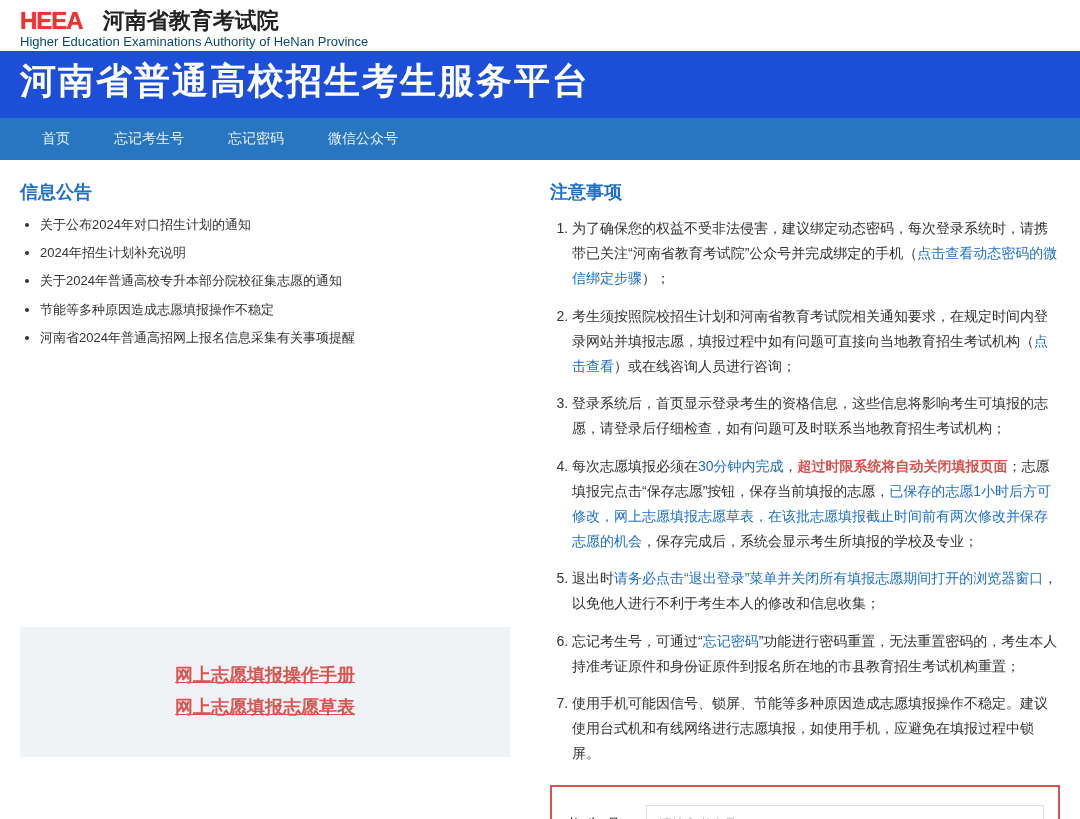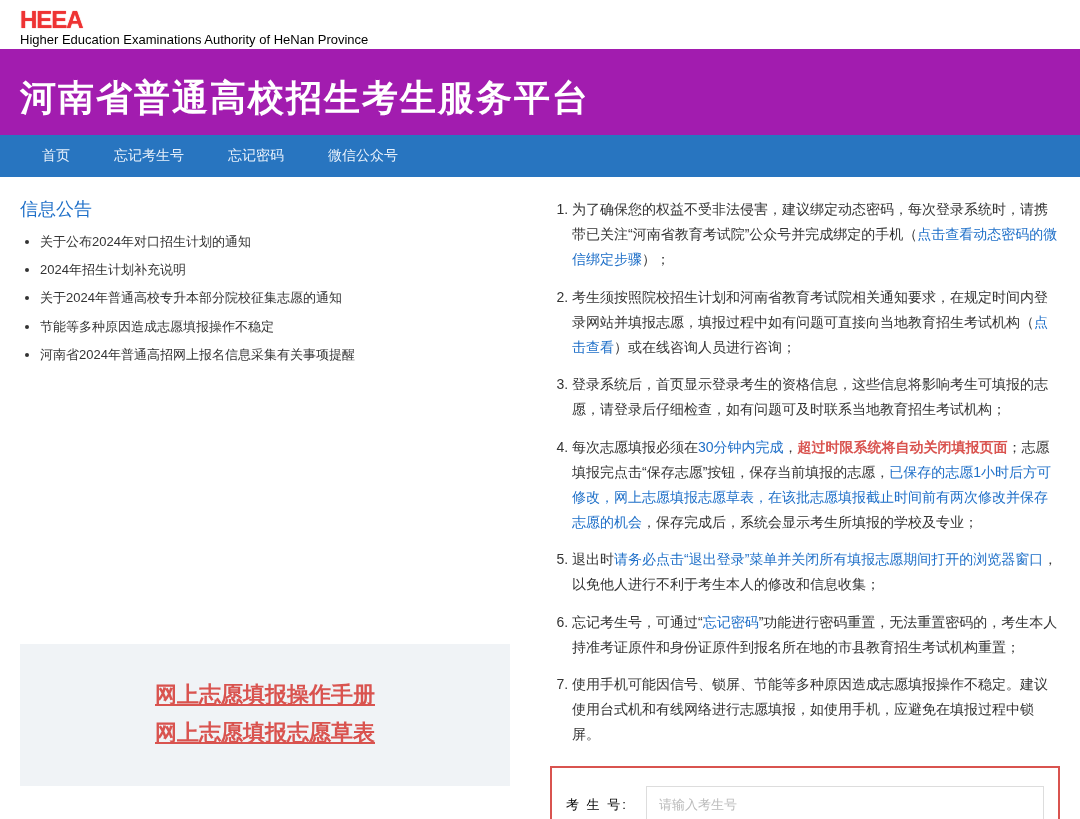--- a/index.html
+++ b/index.html
@@ -1,54 +1,55 @@
 <!DOCTYPE html>
 <html><head>
 <meta charset="utf-8">
 <style>
 * { box-sizing: border-box; margin: 0; padding: 0; }
 body { font-family: "Microsoft YaHei", "SimSun", sans-serif; font-size: 14px; color: #333; background: #fff; width: 1080px; }
 .header-top { background: #fff; padding: 6px 20px 2px 20px; }
 .logo-row { display: flex; align-items: center; gap: 20px; }
 .logo-mark { color: #e33; font-weight: 700; font-size: 24px; font-family: Arial, sans-serif; text-shadow: 0 0 1px #e33; letter-spacing: -1px; }
 .logo-cn { font-size: 22px; font-weight: 700; color: #222; }
-.logo-en { color: #000000; font-size: 13px; display: block; margin-top: -2px; }
-.title-bar { background: #a21caf; color: #fff; padding: 25px 20px 12px 20px; }
+.logo-en { color: #0c4a6e; font-size: 13px; display: block; margin-top: -2px; }
+.title-bar { background: #1d4ed8; color: #fff; padding: 6px 20px 12px 20px; }
 .title-bar h1 { font-size: 36px; font-weight: 700; letter-spacing: 2px; }
 .nav { background: #2875c0; padding: 0 20px; }
 .nav ul { list-style: none; display: flex; }
 .nav li { color: #e8f1fb; padding: 12px 22px; font-size: 14px; cursor: pointer; }
 .main { display: flex; padding: 20px 20px 20px 20px; gap: 40px; }
 .col-left { width: 490px; flex-shrink: 0; }
 .col-right { flex: 1; }
-.section-title { color: #1e6fc8; font-size: 18px; font-weight: 400; margin-bottom: 12px; }
+.section-title { color: #1e6fc8; font-size: 18px; font-weight: 700; margin-bottom: 12px; }
 .ann-list { list-style: disc; padding-left: 20px; }
 .ann-list li { font-size: 13px; color: #333; margin-bottom: 10px; line-height: 1.4; }
 .notice-list { list-style: decimal; padding-left: 22px; }
 .notice-list li { font-size: 14px; color: #333; margin-bottom: 12px; line-height: 1.8; }
 .notice-list a { color: #1e6fc8; text-decoration: none; }
 .txt-red { color: #d9534f; }
 .txt-blue { color: #1e6fc8; margin-top: 24px; }
 .txt-redbold { color: #d9534f; font-weight: 700; text-align: right; }
 .left-box { background: #f0f3f6; margin-top: 280px; padding: 28px 0 30px 0; text-align: center; }
-.left-box a { display: block; color: #d9534f; font-size: 22px; font-weight: 700; text-decoration: underline; margin: 8px 0; }
+.left-box a { display: block; color: #d9534f; font-size: 18px; font-weight: 700; text-decoration: underline; margin: 8px 0; }
 .login-box { border: 2px solid #d9534f; padding: 18px 14px 10px 14px; margin-top: 18px; }
 .form-row { display: flex; align-items: center; margin-bottom: 18px; }
 .form-row:last-child { margin-bottom: 6px; }
 .form-label { width: 70px; text-align: left; font-size: 13px; color: #000000; flex-shrink: 0; letter-spacing: 2px; }
 .form-label.tight { letter-spacing: 0; }
 .form-input { flex: 1; margin-left: 10px; height: 38px; border: 1px solid #ddd; padding: 0 12px; font-size: 13px; color: #555; background: #fff; }
 .form-input::placeholder { color: #bbb; }
 </style>
 </head>
 <body>
 
 <div class="header-top">
   <div class="logo-row">
     <span class="logo-mark">HEEA</span>
+    <span class="logo-cn">河南省教育考试院</span>
   </div>
   <span class="logo-en">Higher Education Examinations Authority of HeNan Province</span>
 </div>
 
 <div class="title-bar">
   <h1>河南省普通高校招生考生服务平台</h1>
 </div>
 
 <nav class="nav">
   <ul>
@@ -71,20 +72,21 @@
       <li>河南省2024年普通高招网上报名信息采集有关事项提醒</li>
     </ul>
 
     <div class="left-box">
       <a>网上志愿填报操作手册</a>
       <a>网上志愿填报志愿草表</a>
     </div>
   </div>
 
   <div class="col-right">
+    <h2 class="section-title">注意事项</h2>
     <ol class="notice-list">
       <li>
         <span>为了确保您的权益不受非法侵害，建议绑定动态密码，每次登录系统时，请携带已关注“河南省教育考试院”公众号并完成绑定的手机（</span><a class="txt-red">点击查看动态密码的微信绑定步骤</a><span>）；</span>
       </li>
       <li>
         <span>考生须按照院校招生计划和河南省教育考试院相关通知要求，在规定时间内登录网站并填报志愿，填报过程中如有问题可直接向当地教育招生考试机构（</span><a>点击查看</a><span>）或在线咨询人员进行咨询；</span>
       </li>
       <li>登录系统后，首页显示登录考生的资格信息，这些信息将影响考生可填报的志愿，请登录后仔细检查，如有问题可及时联系当地教育招生考试机构；</li>
       <li>
         <span>每次志愿填报必须在</span><span class="txt-blue">30分钟内完成</span><span>，</span><span class="txt-redbold">超过时限系统将自动关闭填报页面</span><span>；志愿填报完点击“保存志愿”按钮，保存当前填报的志愿，</span><span class="txt-blue">已保存的志愿1小时后方可修改，网上志愿填报志愿草表，在该批志愿填报截止时间前有两次修改并保存志愿的机会</span><span>，保存完成后，系统会显示考生所填报的学校及专业；</span>

